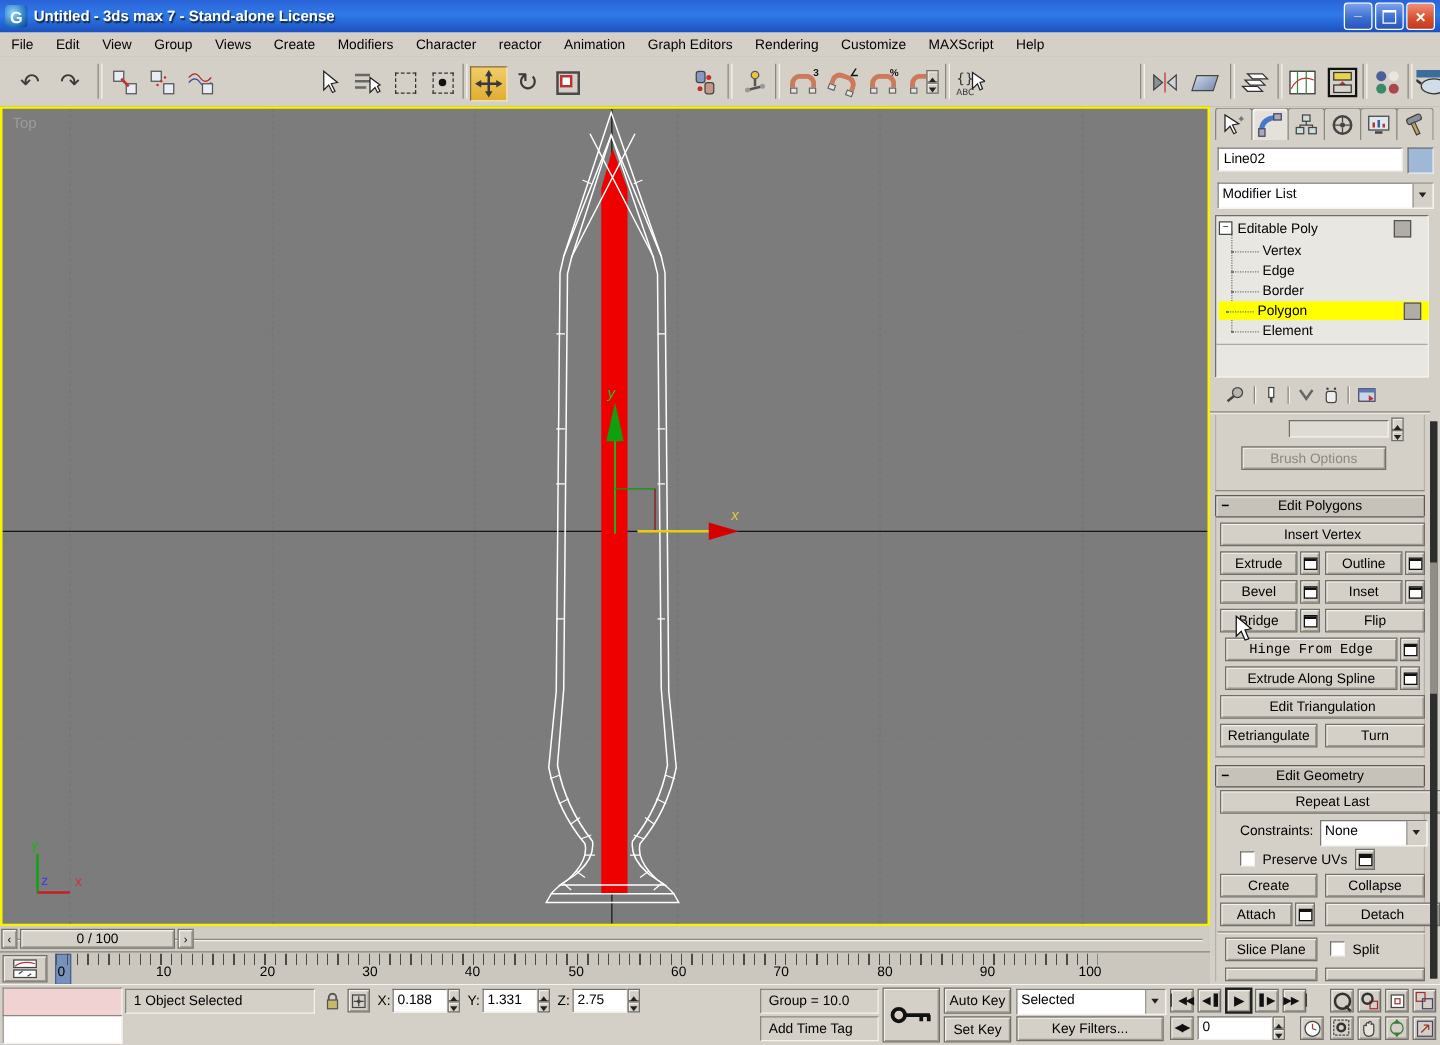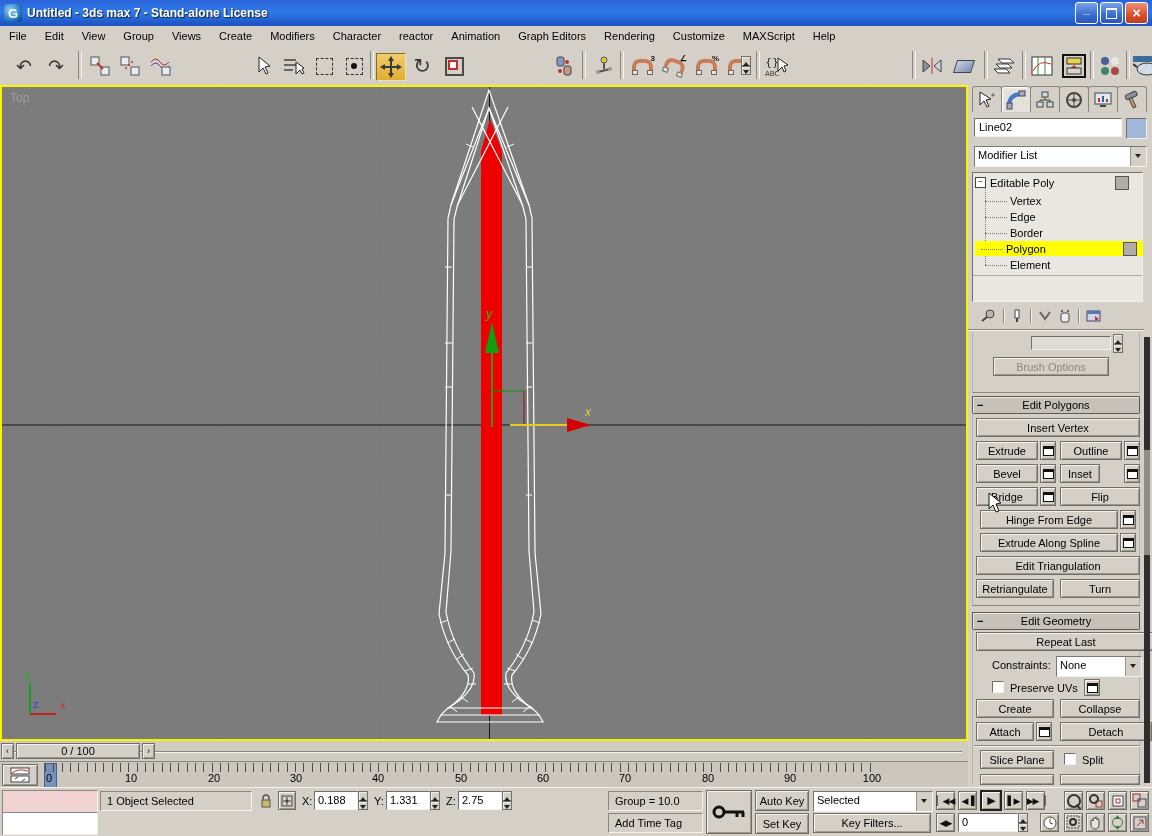--- a/index.html
+++ b/index.html
@@ -498,32 +498,32 @@
       </div>
     <div class="abs sbtn btn" style="left:72px;top:356px;"></div>
     <div class="abs pbtn btn" style="left:92px;top:356px;width:62px;">
         <span>Outline</span>
       </div>
     <div class="abs sbtn btn" style="left:156px;top:356px;"></div>
     <div class="abs pbtn btn" style="left:8px;top:379px;width:62px;">
         <span>Bevel</span>
       </div>
     <div class="abs sbtn btn" style="left:72px;top:379px;"></div>
-    <div class="abs pbtn btn" style="left:92px;top:379px;width:40px;">
+    <div class="abs pbtn btn" style="left:92px;top:379px;width:62px;">
         <span>Inset</span>
       </div>
     <div class="abs sbtn btn" style="left:156px;top:379px;"></div>
     <div class="abs pbtn btn" style="left:8px;top:402px;width:62px;">
         <span>Bridge</span>
       </div>
     <div class="abs sbtn btn" style="left:72px;top:402px;"></div>
     <div class="abs pbtn btn" style="left:92px;top:402px;width:80px;">
         <span>Flip</span>
       </div>
-    <div class="abs pbtn btn" style="left:12px;top:425px;width:138px;">
+    <div class="abs pbtn btn" style="left:12px;top:425px;width:138px;font-family:Liberation Mono, monospace;">
         <span>Hinge From Edge</span>
       </div>
     <div class="abs sbtn btn" style="left:152px;top:425px;"></div>
     <div class="abs pbtn btn" style="left:12px;top:448px;width:138px;">
         <span>Extrude Along Spline</span>
       </div>
     <div class="abs sbtn btn" style="left:152px;top:448px;"></div>
     <div class="abs pbtn btn" style="left:8px;top:471px;width:164px;">
         <span>Edit Triangulation</span>
       </div>

